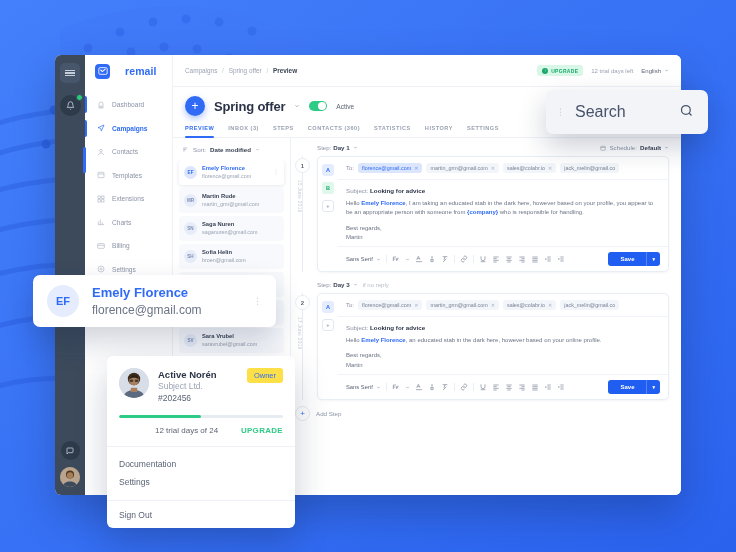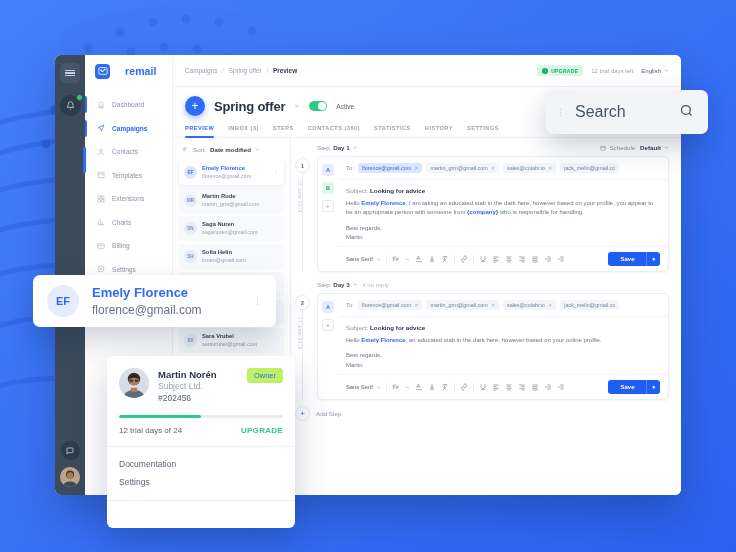--- a/index.html
+++ b/index.html
@@ -227,27 +227,27 @@
     position:absolute; left:107px; top:356px; width:188px; height:172px;
     background:#fff; border-radius:6px; box-shadow:0 16px 34px rgba(16,30,70,.22);
     overflow:hidden;
   }
   .uu-top{padding:12px 12px 10px 12px;display:flex;gap:9px;align-items:flex-start;}
   .uu-av{width:30px;height:30px;border-radius:50%;overflow:hidden;background:#d8dee8;flex:0 0 30px;}
   .uu-name{font-size:9.5px;font-weight:bold;color:#2b3447;line-height:1.4;}
   .uu-co{font-size:8.5px;color:#9aa3b2;line-height:1.4;}
   .uu-id{font-size:8.5px;color:#5a6475;line-height:1.4;}
   .uu-owner{
-    margin-left:auto;background:#bef264;color:#2f6bf5;font-size:7.5px;
+    margin-left:auto;background:#fde047;color:#2f6bf5;font-size:7.5px;
     padding:3px 7px;border-radius:3px;
   }
   .uu-bar{height:2.5px;background:#e7ebf2;border-radius:3px;margin:0 12px;overflow:hidden;}
   .uu-bar i{display:block;height:100%;width:50%;background:#2ecb86;border-radius:3px;}
   .uu-trial{display:flex;align-items:center;justify-content:space-between;padding:8px 12px 11px 12px;border-bottom:1px solid #eef1f6;}
-  .uu-trial .t{font-size:8px;color:#5a6475;}
+  .uu-trial .t{font-size:8px;color:#5a6475;margin-left:36px;}
   .uu-trial .up{font-size:8px;font-weight:bold;color:#2ecb86;letter-spacing:.3px;}
   .uu-menu{padding:8px 12px 9px 12px;border-bottom:1px solid #eef1f6;}
   .uu-menu div{font-size:8.5px;color:#5a6475;padding:4px 0;}
   .uu-out{padding:9px 12px;font-size:8.5px;color:#5a6475;}
 </style>
 </head>
 <body>
 
 <div class="bg">
   <svg width="736" height="552" viewBox="0 0 736 552">
@@ -932,30 +932,31 @@
         <circle cx="15" cy="11" r="6.2" fill="#3c2a1c"></circle>
         <circle cx="15" cy="12.4" r="5" fill="#a9805c"></circle>
         <path d="M10.2 11.6c1.6-2.2 8-2.4 9.6 0-.2-3.2-2.2-4.6-4.8-4.6s-4.6 1.6-4.8 4.6z" fill="#2c1f14"></path>
         <rect x="10.6" y="11.4" width="3.6" height="2.6" rx="1.1" fill="#2c2c2c" opacity=".8"></rect>
         <rect x="15.8" y="11.4" width="3.6" height="2.6" rx="1.1" fill="#2c2c2c" opacity=".8"></rect>
         <path d="M3.8 30c1-5.2 5.4-8 11.2-8s10.2 2.8 11.2 8z" fill="#5c6b80"></path>
         <path d="M11.8 19.8h6.4V24h-6.4z" fill="#a9805c"></path>
       </svg>
     </span>
     <div>
-      <div class="uu-name">Martin Norén</div>
+      <div class="uu-name">Active Norén</div>
       <div class="uu-co">Subject Ltd.</div>
       <div class="uu-id">#202456</div>
     </div>
     <div class="uu-owner">Owner</div>
   </div>
   <div class="uu-bar">
       <i style="width: 50%;"></i>
     </div>
   <div class="uu-trial">
     <span class="t">12 trial days of 24</span>
     <span class="up">UPGRADE</span>
   </div>
   <div class="uu-menu">
     <div>Documentation</div>
     <div>Settings</div>
   </div>
+  <div class="uu-out">Sign Out</div>
 </div>
 
 </body></html>

